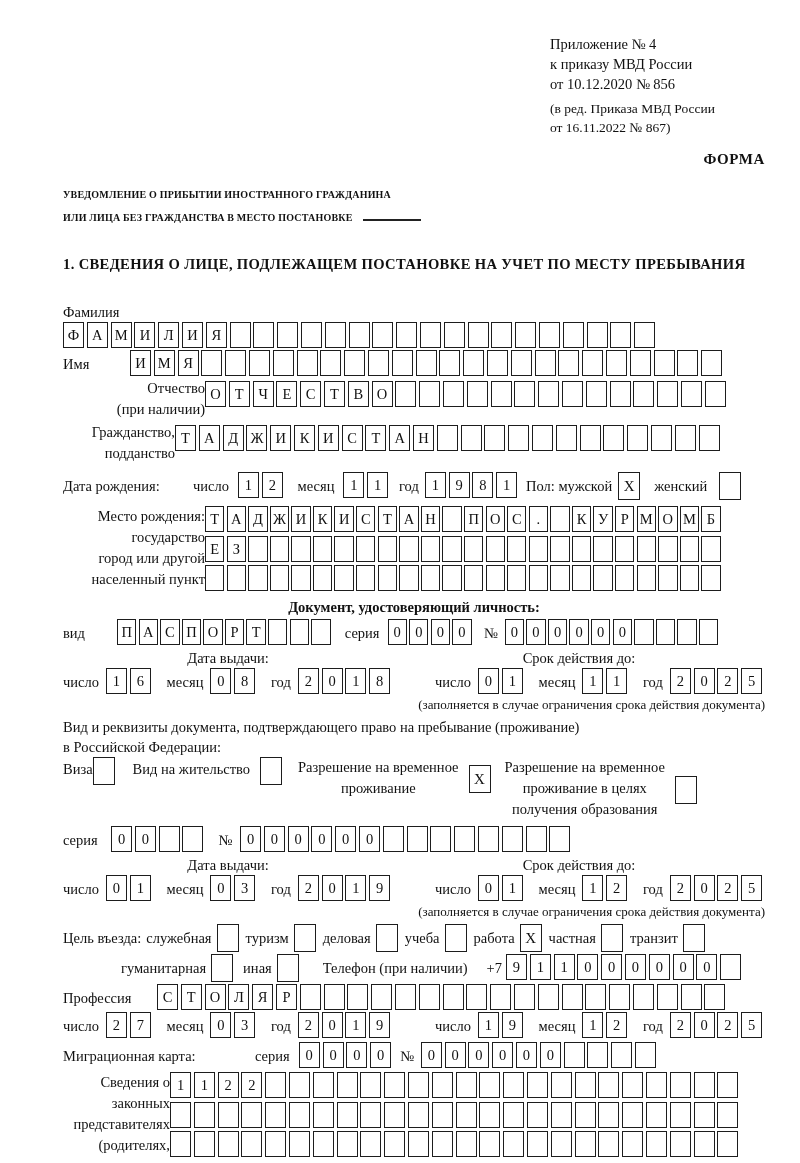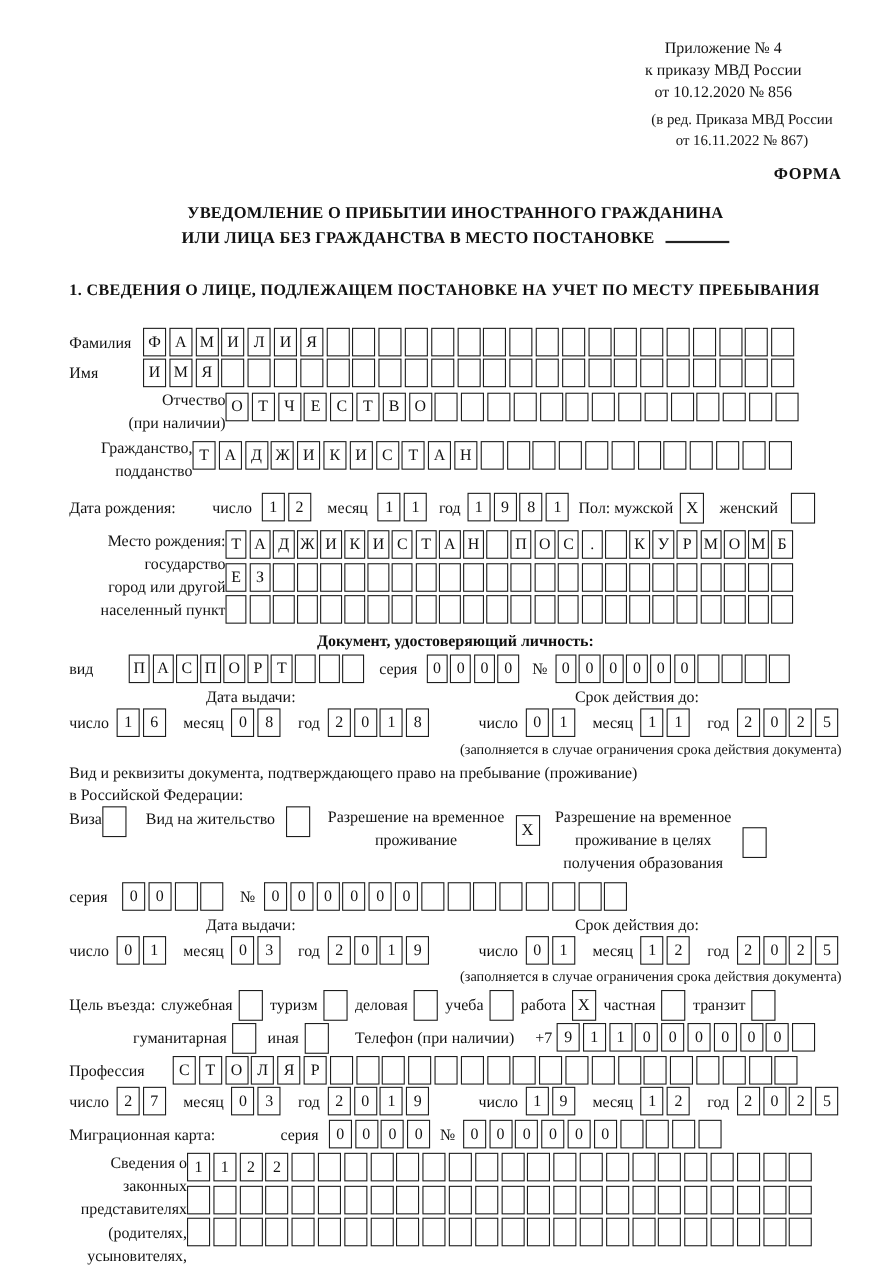--- a/index.html
+++ b/index.html
@@ -6,34 +6,34 @@
   .page{
     width:800px;height:1163px;box-sizing:border-box;
     padding:34px 35px 0 63px;
     background:#fff;color:#111;
     font-family:"Liberation Serif","DejaVu Serif",serif;
     font-size:14.5px;line-height:20px;
     position:relative;overflow:hidden;
   }
   
   .annex{margin-left:auto;width:215px;}
-  .annex div{line-height:20px;text-align:center;}
+  .annex div{line-height:20px;}
   .annex-note div{font-size:13.5px;line-height:19px;}
-  .annex-note{margin-top:5px;margin-left:34px;}
+  .annex-note{margin-top:5px;}
   .forma{text-align:right;font-weight:bold;font-size:15px;letter-spacing:.6px;margin-top:12px;}
-  .title{text-align:center;font-weight:bold;font-size:15px;line-height:23px;margin-top:14px;letter-spacing:.2px;}
+  .title{font-weight:bold;font-size:10px;line-height:23px;margin-top:14px;letter-spacing:.2px;}
   .blank-line{display:inline-block;width:58px;border-bottom:2px solid #222;margin-left:10px;}
   .section{font-weight:bold;font-size:14.6px;margin-top:25px;letter-spacing:.35px;}
   
   .row{display:flex;align-items:flex-start;margin-bottom:2px;}
   .lbl{line-height:20px;padding-top:4px;flex:none;}
   .stack{display:flex;flex-direction:column;flex:none;align-items:flex-end;}
   .stack .lbl{padding-top:0;line-height:21px;}
   .w67{width:67px;} .w112{width:112px;} .w142{width:142px;}
-  .mt26{margin-top:24px;} .mt8{margin-top:8px;} .mt6{margin-top:6px;} .mt4{margin-top:4px;}
+  .mt26{margin-top:24px;flex-direction:column;} .mt8{margin-top:8px;} .mt6{margin-top:6px;} .mt4{margin-top:4px;}
   
   .cells{display:flex;flex:none;}
   .cell{
     flex:none;width:19px;height:24px;border:1.6px solid #1d1d1d;margin-right:2.8px;
     display:flex;align-items:center;justify-content:center;
     font-size:14.5px;background:#fff;
   }
   .tight .cell{width:17.4px;margin-right:2.2px;}
   .mb{margin-bottom:3.6px;}
   .cb{

